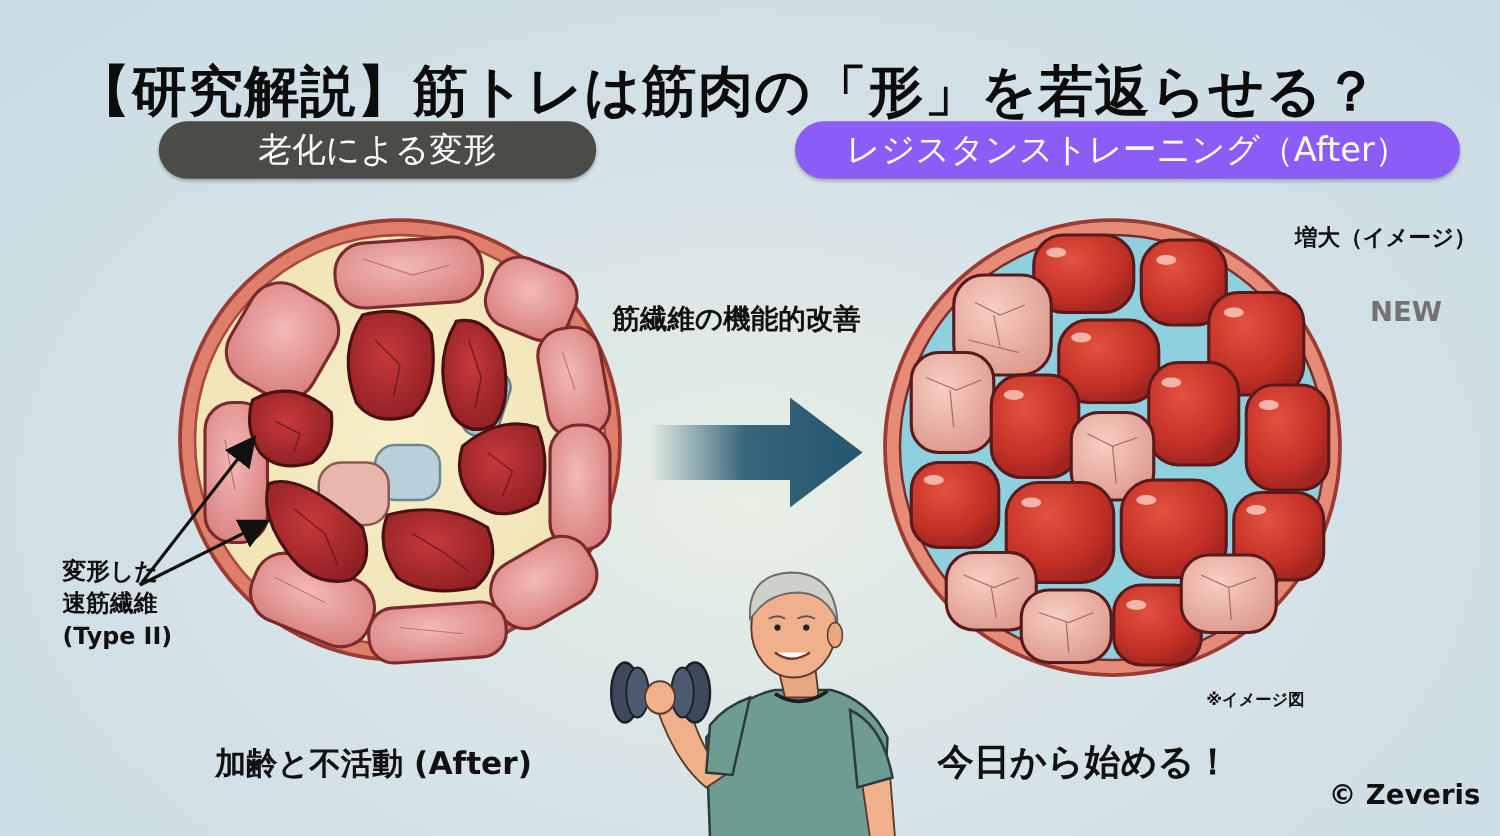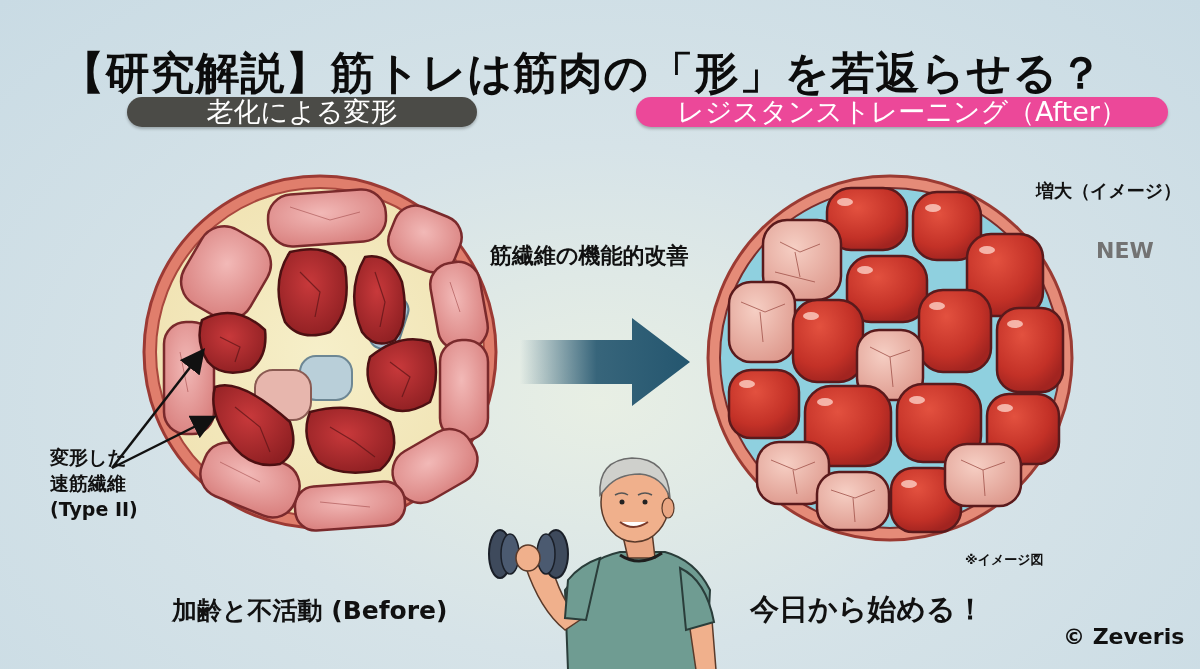--- a/index.html
+++ b/index.html
@@ -7,26 +7,26 @@
       width: 1200px; height: 669px; overflow: hidden; position: relative;
       font-family: "DejaVu Sans", "Liberation Sans", sans-serif;
       background: radial-gradient(ellipse at 50% 60%, #e8efe4 0%, #d6e3e8 45%, #c9dbe4 100%);
       color: #111;
     }
     .title {
       position: absolute; left: 0; top: 12px; width: 1164px; text-align: center;
       font-size: 44px; font-weight: bold; letter-spacing: 1px; color: #0c0c0c; margin-top: 32px;
     }
     .pill {
-      position: absolute; height: 30px; border-radius: 23px; color: #fff;
+      position: absolute; height: 46px; border-radius: 23px; color: #fff;
       font-size: 27px; display: flex; align-items: center; justify-content: center;
       box-shadow: 0 2px 3px rgba(0,0,0,0.25);
     }
     .pill.before { left: 127px; top: 97px; width: 350px; background: #4b4b47; }
-    .pill.after { left: 636px; top: 97px; width: 532px; background: #ec4899; }
+    .pill.after { left: 636px; top: 97px; width: 532px; background: #8b5cf6; }
     .circle-wrap { position: absolute; }
     .circle-wrap svg { display: block; }
     .label {
       position: absolute; font-weight: bold; color: #111;
     }
     .arrow { position: absolute; left: 520px; top: 318px; }
     .person { position: absolute; left: 470px; top: 440px; }
   </style>
 </head>
 <body>
@@ -111,21 +111,21 @@
   <line x1="12" y1="148" x2="102" y2="32" stroke="#111" stroke-width="2.5" marker-end="url(#ah)"></line>
   <line x1="12" y1="148" x2="112" y2="98" stroke="#111" stroke-width="2.5" marker-end="url(#ah)"></line>
 </svg>
 
 <div class="label" style="left:50px; top:444px; font-size:19px; line-height:26px;">
   <div>変形した</div>
   <div>速筋繊維</div>
   <div>(Type II)</div>
 </div>
 
-<div class="label" style="left:172px; top:594px; font-size:25px;">加齢と不活動 (Before)</div>
+<div class="label" style="left:172px; top:594px; font-size:25px;">加齢と不活動 (After)</div>
 
 <div class="label" style="left:490px; top:240px; font-size:22px; line-height:32px;">
   <div>筋繊維の機能的改善</div>
 </div>
 
 <svg class="arrow" width="180" height="100" viewBox="0 0 180 100">
   <defs>
     <linearGradient id="arrGrad" x1="0" x2="1" y1="0" y2="0">
       <stop offset="0%" stop-color="#24566f" stop-opacity="0"></stop>
       <stop offset="45%" stop-color="#24566f" stop-opacity="0.9"></stop>

